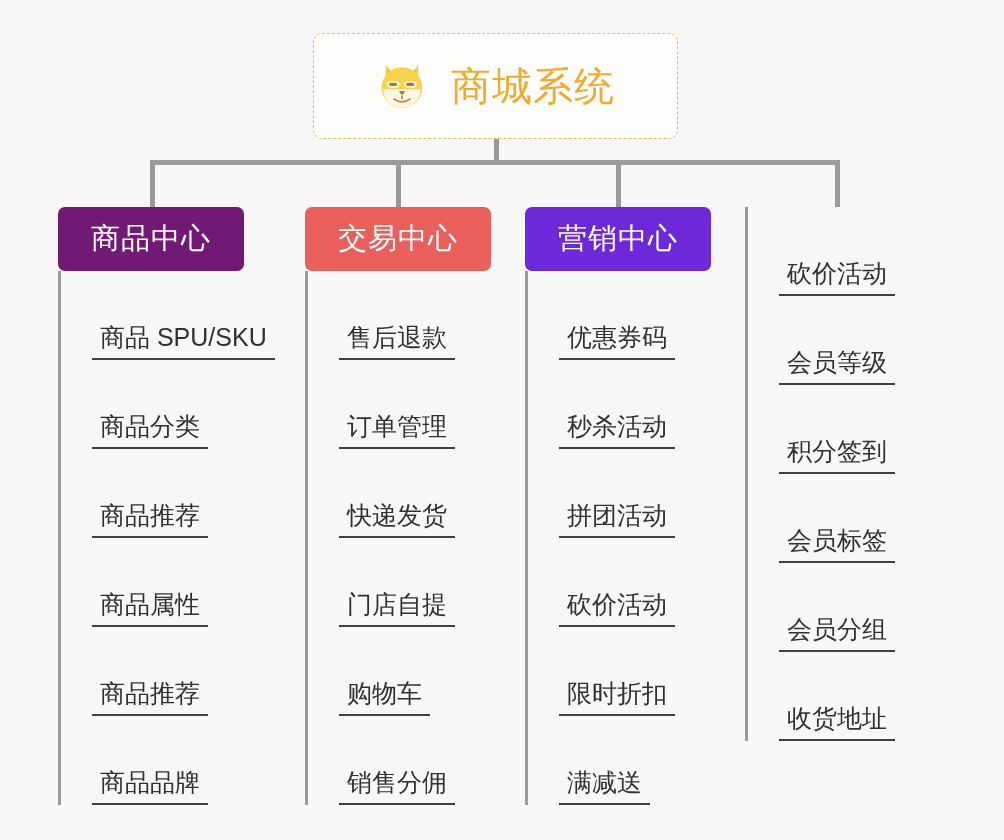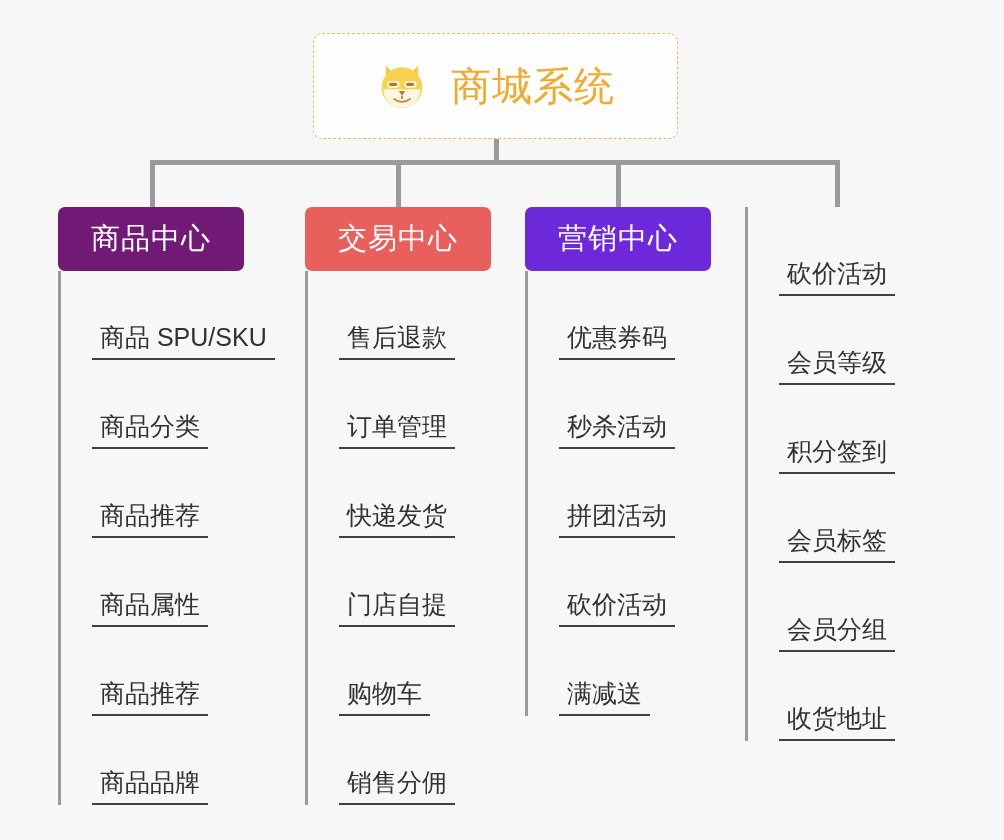--- a/index.html
+++ b/index.html
@@ -169,20 +169,23 @@
       <div class="leaf">
           <span class="leaf-inner">秒杀活动</span>
         </div>
       <div class="leaf">
           <span class="leaf-inner">拼团活动</span>
         </div>
       <div class="leaf">
           <span class="leaf-inner">砍价活动</span>
         </div>
       <div class="leaf">
+          <span class="leaf-inner">限时折扣</span>
+        </div>
+      <div class="leaf">
           <span class="leaf-inner">满减送</span>
         </div>
     </div>
   </div>
 
   <div class="column" style="left:745px;">
     <div class="col-body">
       <div class="leaf">
           <span class="leaf-inner">砍价活动</span>
         </div>

